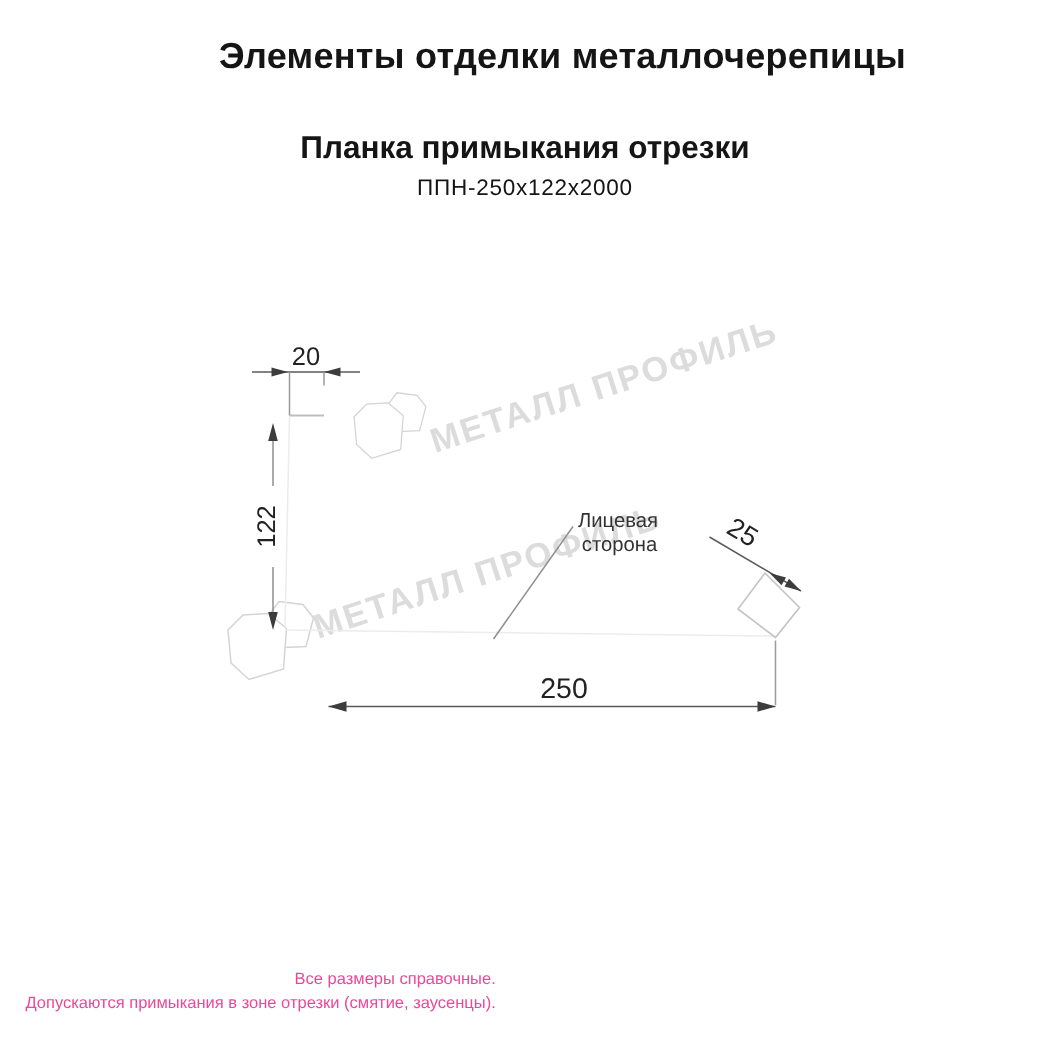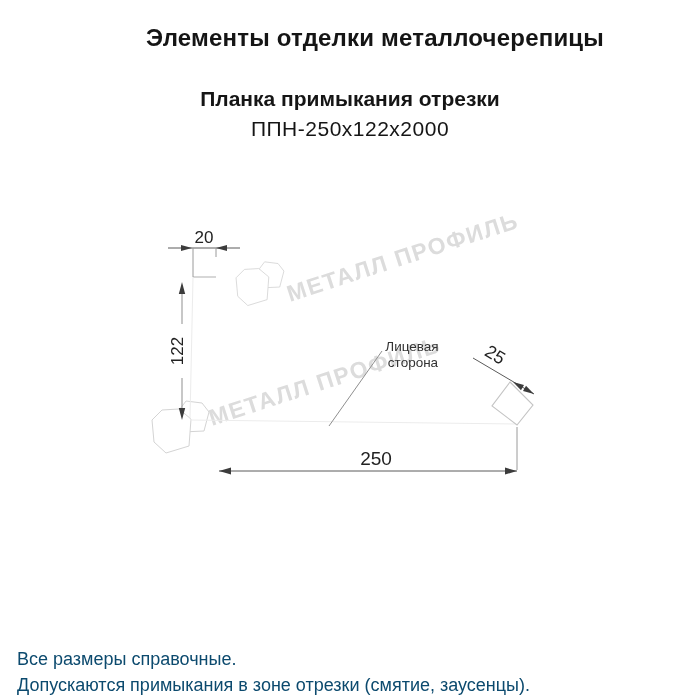--- a/index.html
+++ b/index.html
@@ -3,23 +3,23 @@
 <meta charset="utf-8">
 <style>
   html,body{margin:0;padding:0;background:#ffffff;}
   .page{
     position:relative;width:700px;height:700px;background:#ffffff;
     font-family:"Liberation Sans",sans-serif;overflow:hidden;
   }
   .hdr{position:absolute;left:0;width:700px;text-align:center;color:#151515;}
   .title{top:24px;font-size:24px;font-weight:700;letter-spacing:0.2px;padding-left:25px;}
   .subtitle{top:87px;font-size:21px;font-weight:700;}
-  .model{top:117px;font-size:21px;font-weight:400;letter-spacing:0.5px;}
+  .model{top:117px;font-size:15px;font-weight:400;letter-spacing:0.5px;}
   .drawing{position:absolute;left:0;top:0;}
-  .footer{position:absolute;left:17px;top:646px;font-size:18px;color:#0c4a6e;line-height:1.45;}
+  .footer{position:absolute;left:17px;top:646px;font-size:11px;color:#ec4899;line-height:1.45;text-align:right;}
   svg text{font-family:"Liberation Sans",sans-serif;}
   .dimnum{fill:#222222;}
   .wmtext{fill:#dcdcdc;font-weight:700;letter-spacing:1.5px;font-size:23px;}
   .wmcloud{fill:#ffffff;stroke:#d4d4d4;stroke-width:1;}
 </style>
 </head>
 <body>
 
 <div class="page">
 

